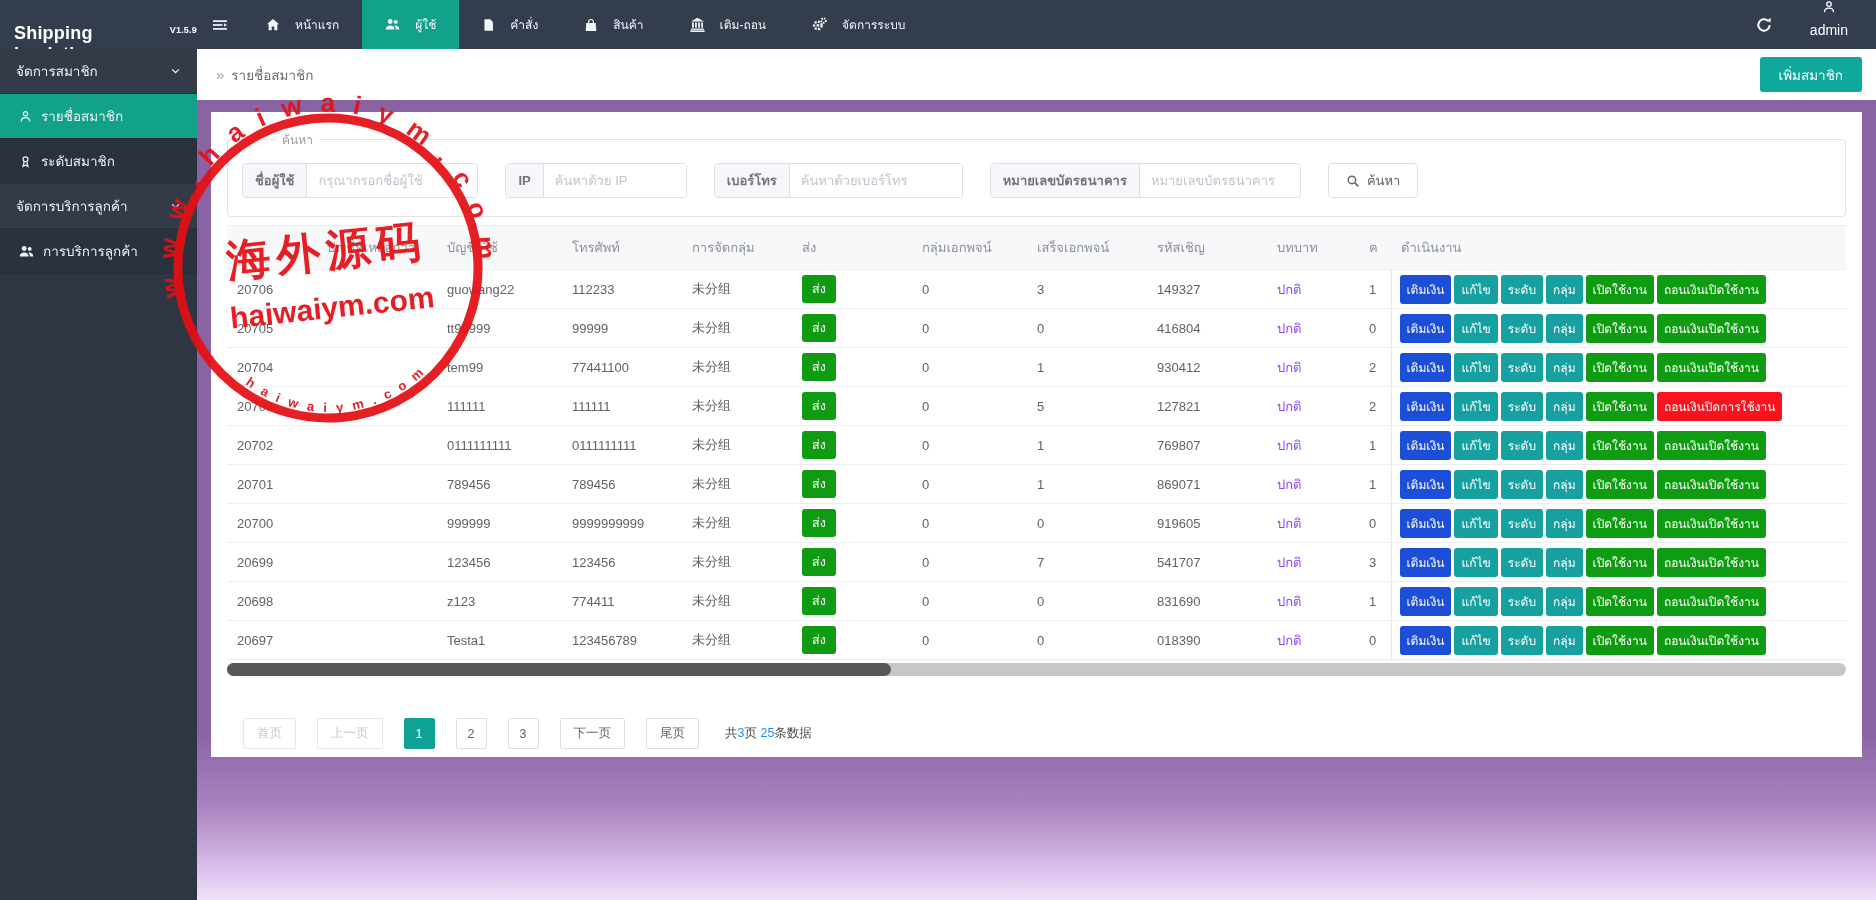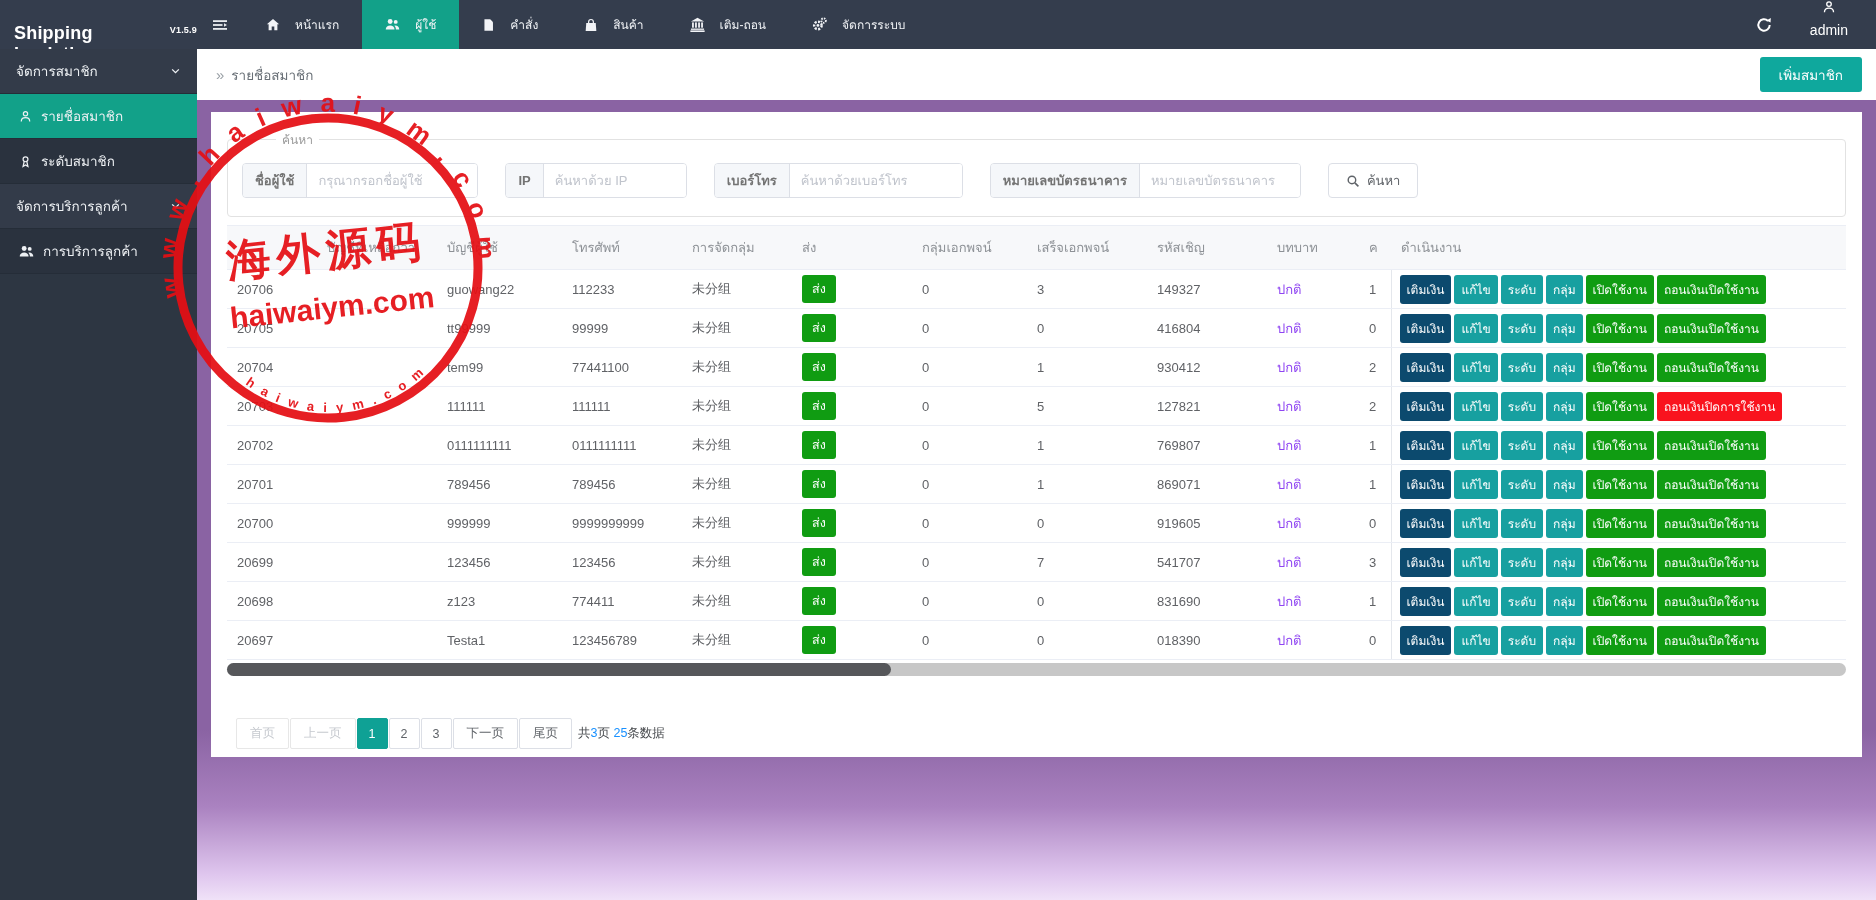--- a/index.html
+++ b/index.html
@@ -51,31 +51,31 @@
   .table-area { margin:4px 16px 0; }
   table { width:100%; border-collapse:collapse; table-layout:fixed; font-size:13px; color:#606266; }
   thead td { background:#f7f8fa; color:#8d9196; padding:11px 10px; border-top:1px solid #ebeef5; border-bottom:1px solid #ebeef5; white-space:nowrap; overflow:hidden; }
   tbody td { padding:0 10px; height:39px; border-bottom:1px solid #ebeef5; white-space:nowrap; overflow:hidden; }
   thead td.h-id { padding-left:26px; }
   td.cell-role { color:#8f45f2; }
   td.cell-partial, thead td.h-partial { padding:0 0 0 2px; }
   td.cell-actions { border-left:1px solid #e4e7ec; background:#fff; padding:0 4px 0 8px; }
   .send-btn { display:inline-block; background:#109c12; color:#fff; padding:4px 10px; border-radius:3px; font-size:12.5px; cursor:pointer; }
   .abtn { display:inline-block; margin:0 3px 0 0; padding:5px 7px; border-radius:3px; color:#fff; font-size:12px; cursor:pointer; border:none; font-family:inherit; white-space:nowrap; }
-  .b-blue { background:#0c4a6e; }
+  .b-blue { background:#1d4ed8; }
   .b-teal { background:#17a0a0; }
   .b-green { background:#109c12; }
   .b-red { background:#f9131e; }
 
   
   .hscroll { height:13px; background:#c7c7c7; margin:3px 16px 0; position:relative; border-radius:7px; }
   .hscroll .thumb { position:absolute; left:0; top:0; height:13px; width:41%; background:#56575a; border-radius:7px; cursor:grab; }
 
   
-  .pagination { display:flex; align-items:center; gap:1px; margin:42px 25px 0; }
+  .pagination { display:flex; align-items:center; gap:21px; margin:42px 32px 0; }
   .pbtn { min-width:36px; height:31px; padding:0 13px; border:1px solid #dcdfe6; background:#fff; border-radius:2px; font-size:12.5px; color:#5f6368; display:inline-flex; align-items:center; justify-content:center; cursor:pointer; font-family:inherit; }
   .pbtn.num { padding:0; width:31px; min-width:31px; }
   .pbtn.disabled { color:#c6c9cf; border-color:#e7e7e7; cursor:default; }
   .pbtn.active { background:#0fa195; border-color:#0fa195; color:#fff; }
   .pg-info { font-size:12.5px; color:#45484c; margin-left:5px; }
   .pg-info .hl { color:#1890ff; }
 
   
   .watermark { position:absolute; left:128px; top:68px; width:400px; height:400px; z-index:60; pointer-events:none; opacity:.93; transform:rotate(-6deg); }
 </style>

